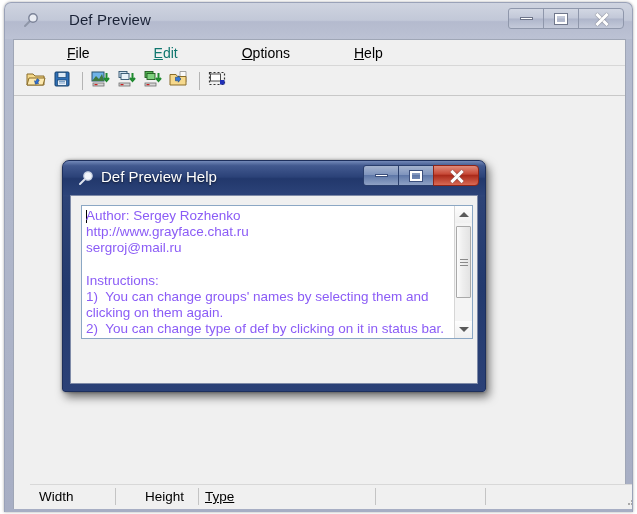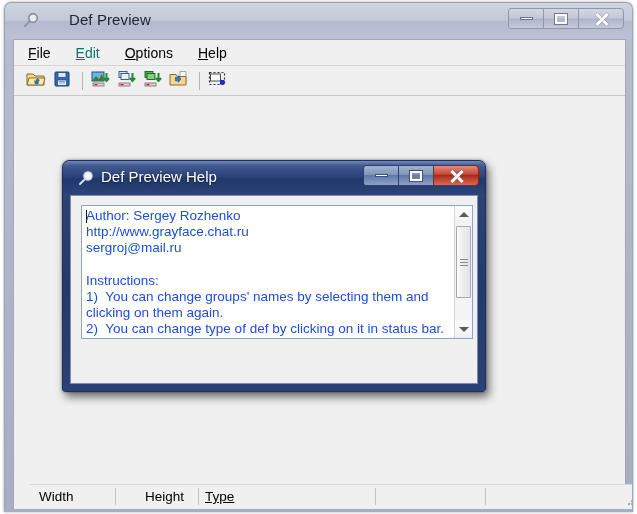--- a/index.html
+++ b/index.html
@@ -114,20 +114,21 @@
     align-items: center;
     padding-left: 14px;
     box-sizing: border-box;
   }
   .menu-item {
     font-size: 14px;
     color: #000000;
     margin-right: 25px;
     cursor: default;
     white-space: nowrap;
+    margin-left: 39px;
   }
   .menu-item u { text-decoration: underline; }
   .menu-item.disabled { color: #0f766e; }
 
   
   #toolbar {
     position: absolute;
     left: 0; top: 26px;
     width: 100%;
     height: 30px;
@@ -264,21 +265,21 @@
     border: 1px solid #8ba7c4;
     overflow: hidden;
   }
   #help-text {
     position: absolute;
     left: 4px;
     top: 2px;
     width: 360px;
     font-size: 13.5px;
     line-height: 16.2px;
-    color: #1d4ed8;
+    color: #8b5cf6;
     white-space: pre-wrap;
     font-family: "Liberation Sans", sans-serif;
   }
   #text-caret {
     position: absolute;
     left: 4px;
     top: 4px;
     width: 1px;
     height: 13px;
     background: #000;

